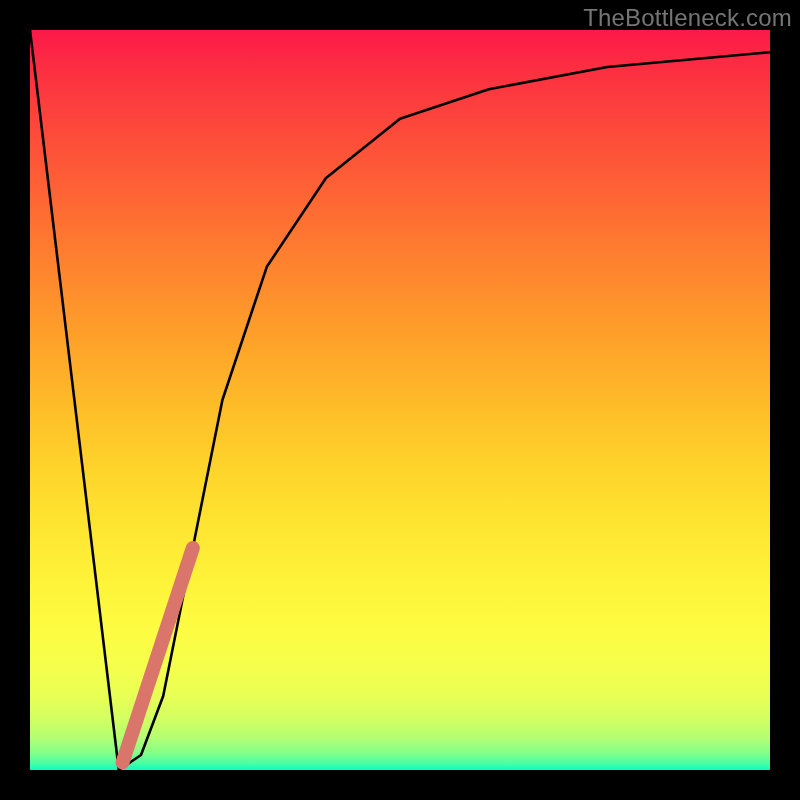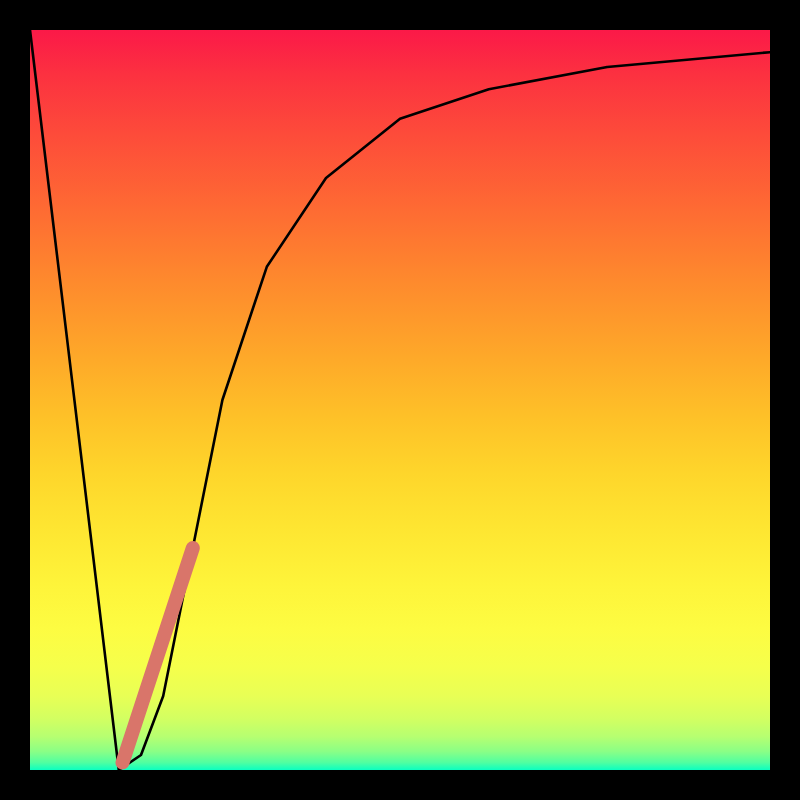--- a/index.html
+++ b/index.html
@@ -83,13 +83,14 @@
                L 370 88.8
                L 458.8 59.2
                L 577.2 37
                L 740 22.2" fill="none" stroke="#000" stroke-width="2.6" stroke-linecap="round" stroke-linejoin="round"></path>
 
       <path d="M 92.5 732.6
                L 162.8 518" fill="none" stroke="#d9756a" stroke-width="14" stroke-linecap="round"></path>
     </svg>
   </div>
 
+  <div class="watermark">TheBottleneck.com</div>
 </div>
 
 </body></html>

